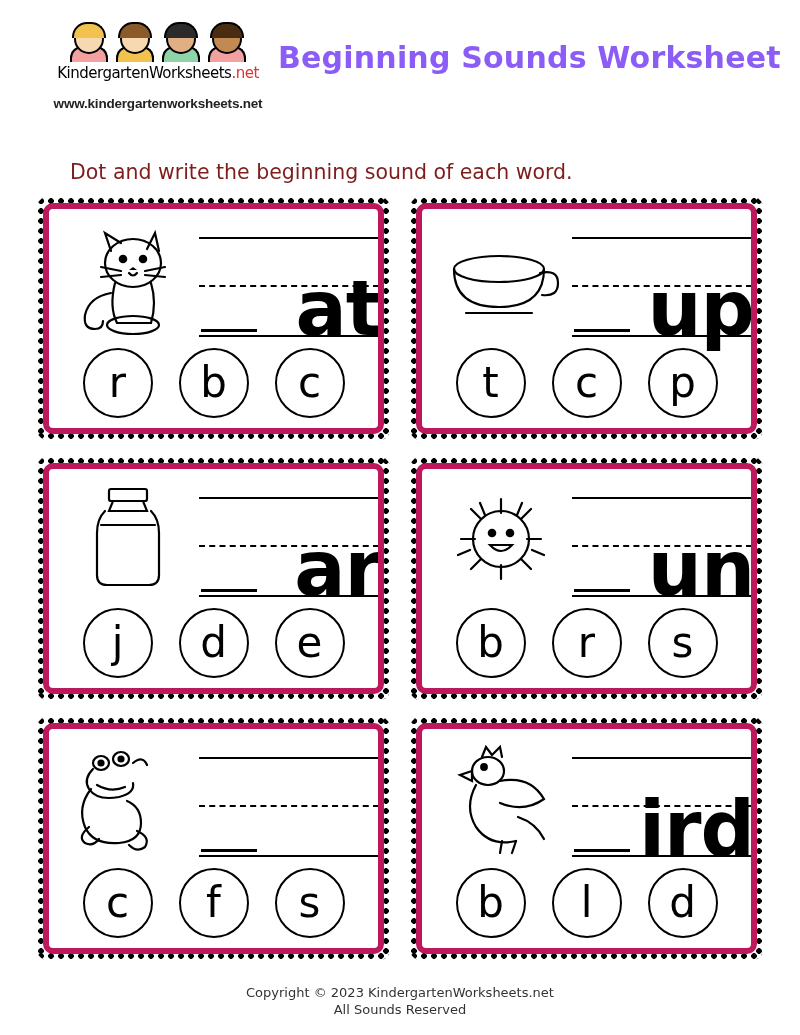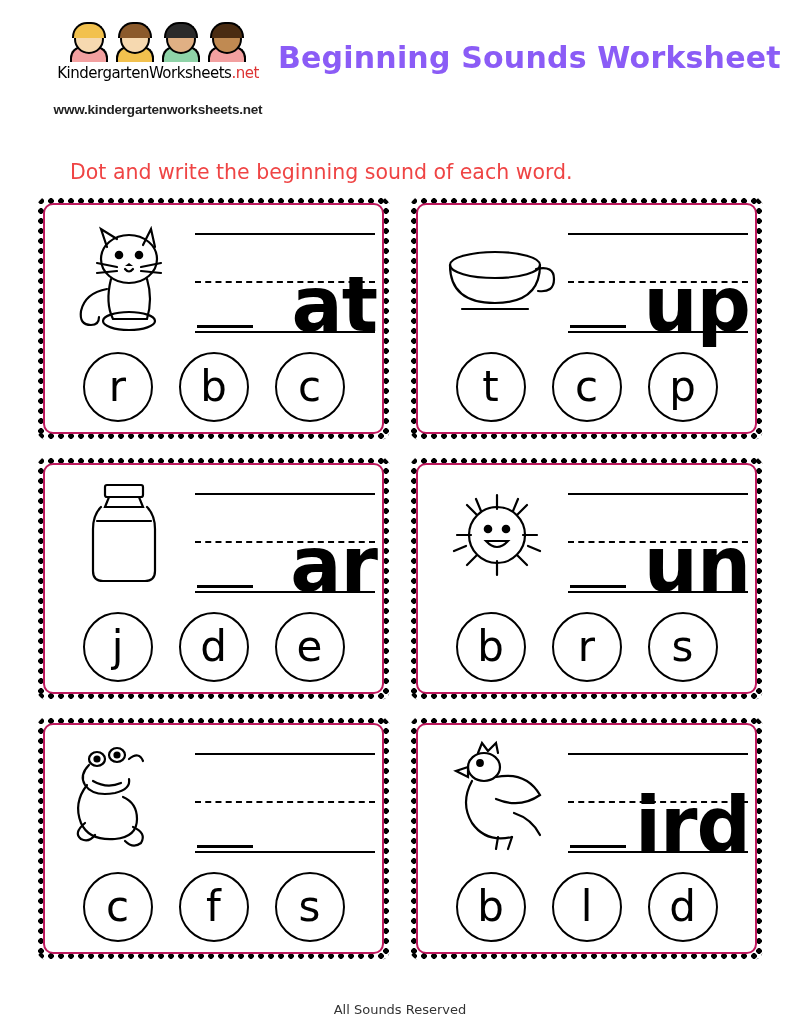--- a/index.html
+++ b/index.html
@@ -91,21 +91,21 @@
     font-family: "DejaVu Sans", sans-serif;
     font-weight: normal;
     font-size: 15px;
     letter-spacing: -0.5px;
     white-space: nowrap;
     color: #000;
     -webkit-text-stroke: 0px;
   }
   .logo-text .dotnet { color: #d33; }
   .logo-url {
-    margin-top: 20px;
+    margin-top: 14px;
     font-size: 13.5px;
     font-weight: bold;
     color: #222;
     letter-spacing: -0.2px;
   }
 
   .title {
     position: absolute;
     left: 278px;
     top: 40px;
@@ -132,21 +132,21 @@
     border-bottom: 2px solid #000;
     height: 20px;
   }
 
   .instructions {
     position: absolute;
     left: 70px;
     top: 160px;
     font-size: 20.5px;
     font-family: "DejaVu Sans", sans-serif;
-    color: #ef4444;
+    color: #7f1d1d;
   }
 
   
   .grid {
     position: absolute;
     left: 36px;
     top: 196px;
     width: 728px;
     display: grid;
     grid-template-columns: 355px 355px;
@@ -167,21 +167,21 @@
     border-radius: 14px;
     background:
       radial-gradient(circle at 5px 5px, #000 2.6px, transparent 3.1px) 0 0/10px 10px repeat-x,
       radial-gradient(circle at 5px 5px, #000 2.6px, transparent 3.1px) 0 100%/10px 10px repeat-x,
       radial-gradient(circle at 5px 5px, #000 2.6px, transparent 3.1px) 0 0/10px 10px repeat-y,
       radial-gradient(circle at 5px 5px, #000 2.6px, transparent 3.1px) 100% 0/10px 10px repeat-y;
   }
   .inner {
     position: absolute;
     inset: 7px;
-    border: 2px solid #be185d;
+    border: 6px solid #be185d;
     border-radius: 10px;
     background: #fff;
     overflow: hidden;
   }
 
   .pic {
     position: absolute;
     left: 14px;
     top: 12px;
     width: 130px;
@@ -496,14 +496,15 @@
         <div class="choice">b</div>
         <div class="choice">l</div>
         <div class="choice">d</div>
       </div>
     </div>
   </div>
 
 </div>
 
 <div class="footer">
+  <div>Copyright © 2023 KindergartenWorksheets.net</div>
   <div>All Sounds Reserved</div>
 </div>
 
 </body></html>

